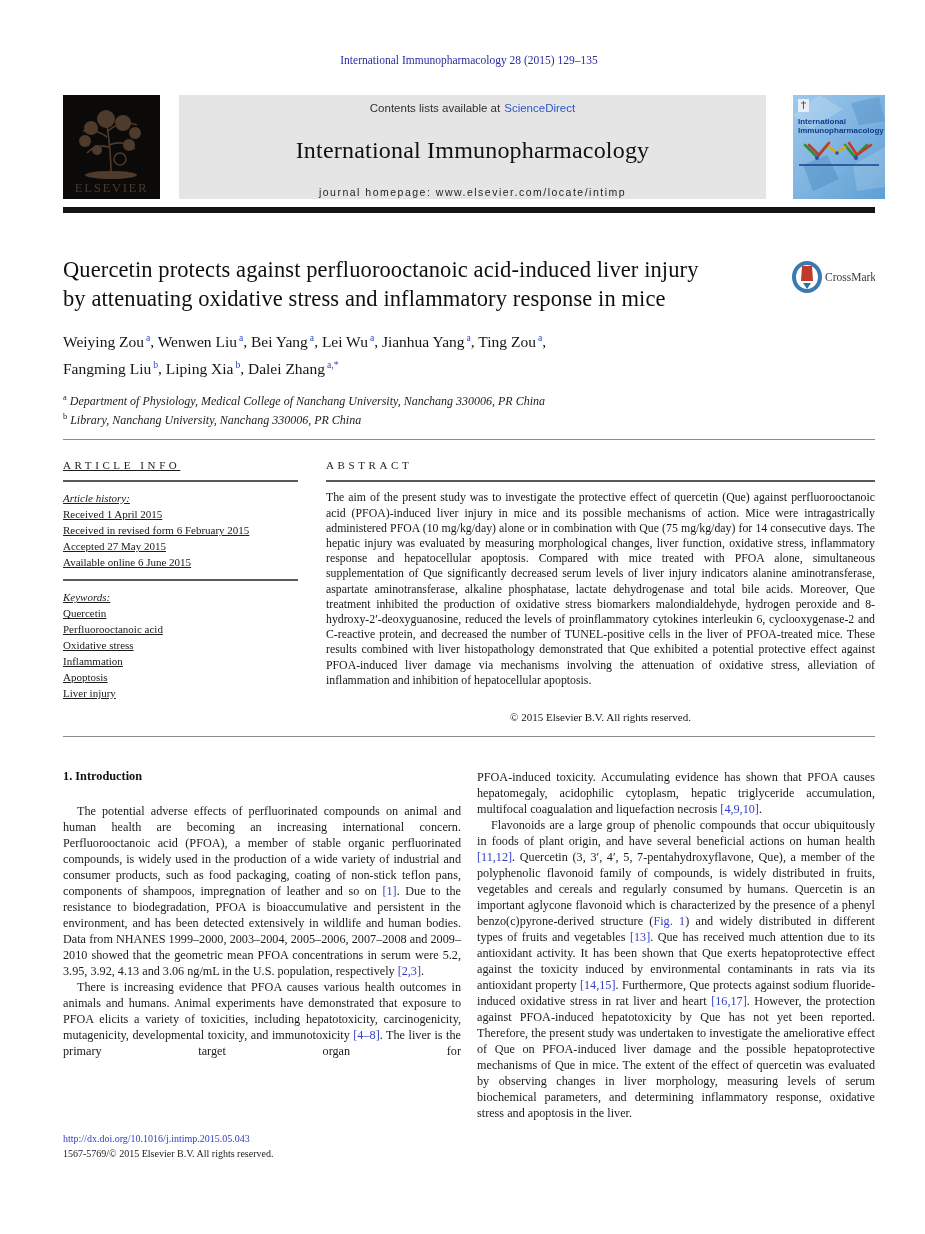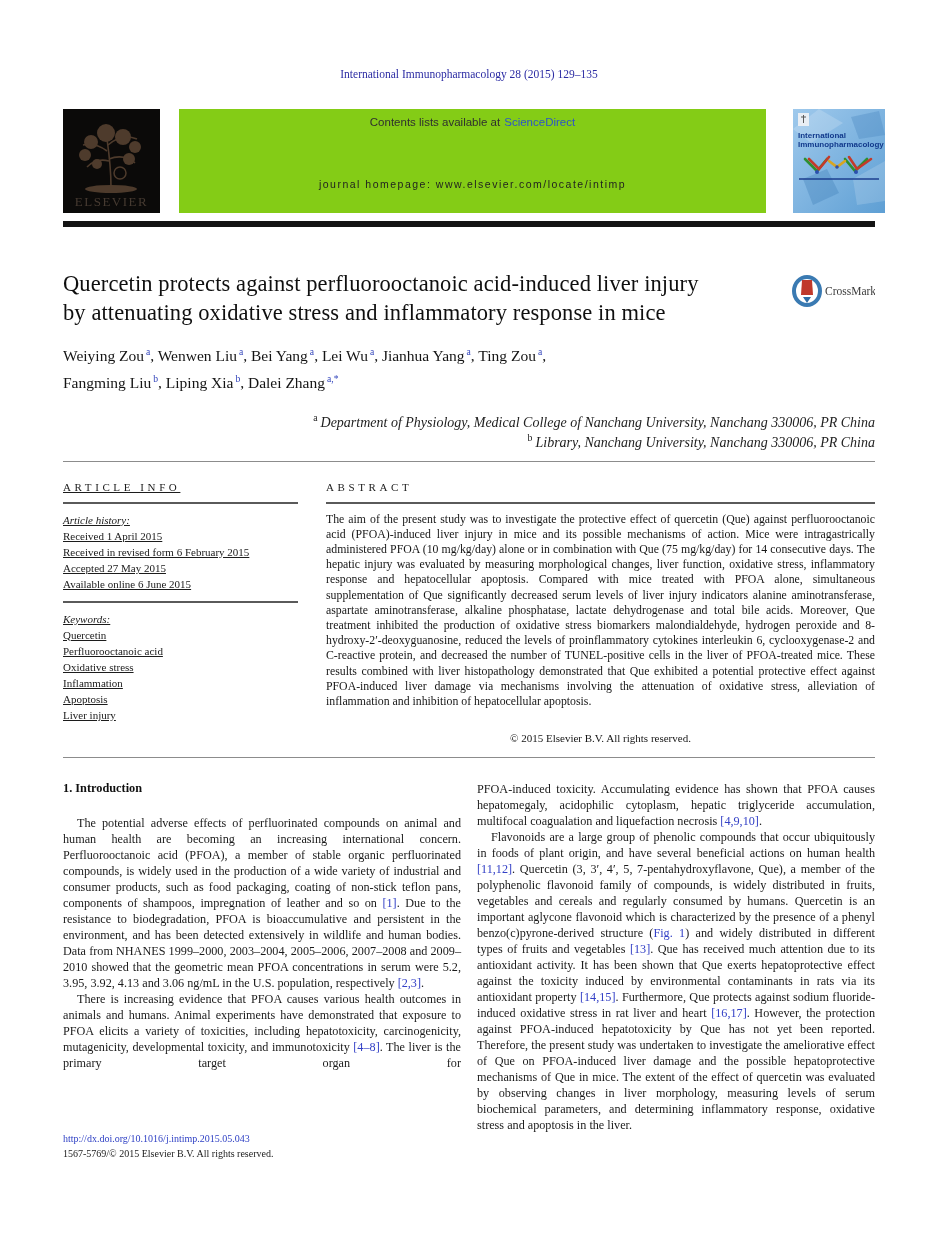--- a/index.html
+++ b/index.html
@@ -2,69 +2,69 @@
 <html><head>
 <meta charset="utf-8">
 <style>
   * { box-sizing: border-box; margin: 0; padding: 0; }
   html, body { background: #ffffff; }
   body { width: 925px; height: 1234px; font-family: "Liberation Serif", serif; color: #1c1c1c; }
   .page { position: relative; width: 925px; height: 1234px; overflow: hidden; background: #fff; }
   .content { margin-left: 63px; margin-right: 50px; } 
 
   
-  .citation-header { padding-top: 68px; text-align: center; font-size: 11.5px; color: #2b2ba3; }
+  .citation-header { padding-top: 54px; text-align: center; font-size: 11.5px; color: #2b2ba3; }
 
   
   .masthead { margin-top: 29px; display: flex; height: 104px; }
   .elsevier-box { width: 97px; height: 104px; background: #eab308; position: relative; flex: 0 0 auto; }
   .elsevier-box svg { display: block; }
-  .mast-center { flex: 1 1 auto; background: #84cc16; margin-left: 19px; margin-right: 27px;
+  .mast-center { flex: 1 1 auto; background: #e5e5e5; margin-left: 19px; margin-right: 27px;
                  display: flex; flex-direction: column; justify-content: space-between;
-                 text-align: center; padding: 7px 4px 23px; }
+                 text-align: center; padding: 7px 4px 1px; }
   .contents-line { font-family: "Liberation Sans", sans-serif; font-size: 11.5px; color: #2f2f2f; }
   .contents-line a { color: #2d55c8; text-decoration: none; margin-left: 4px; }
   .journal-title { font-size: 24px; color: #101010; letter-spacing: 0.2px; }
   .homepage-line { font-family: "Liberation Sans", sans-serif; font-size: 10.5px; letter-spacing: 1.5px; color: #1f1f1f; }
   .homepage-line .url { color: #1f1f1f; text-decoration: none; }
   .cover-box { width: 82px; height: 104px; flex: 0 0 auto; }
 
   .black-bar { height: 6px; background: #141414; margin-top: 8px; }
 
   
   .title-row { display: flex; justify-content: space-between; margin-top: 43px; }
   h1.article-title { font-size: 22.5px; font-weight: normal; line-height: 28.5px; color: #0f0f0f; letter-spacing: 0.1px; }
   .crossmark { flex: 0 0 auto; margin-top: 4px; margin-left: 12px; }
 
   
   .authors { margin-top: 13px; font-size: 15.5px; line-height: 23px; color: #141414; }
   .authors sup { font-size: 62%; vertical-align: super; color: #3244bb; margin-left: 2px; }
 
   
-  .affiliations { margin-top: 16px; font-size: 14px; font-style: italic; line-height: 15px; color: #222; text-align: right; }
+  .affiliations { margin-top: 10px; font-size: 12px; font-style: italic; line-height: 15px; color: #222; }
   .affiliations sup { font-style: normal; font-size: 70%; vertical-align: super; margin-right: 3px; }
 
   .rule-thin { height: 1px; background: #8c8c8c; margin-top: 11px; }
 
   
   .info-abs { display: flex; margin-top: 19px; min-height: 238px; }
   .col-info { width: 235px; flex: 0 0 auto; margin-right: 28px; text-decoration: underline; }
   .col-abs  { flex: 1 1 auto; }
   .sec-head { font-size: 11px; letter-spacing: 3.6px; color: #1c1c1c; }
   .head-rule { height: 2px; background: #5a5a5a; margin-top: 9px; margin-bottom: 8px; }
   .mid-rule  { height: 2px; background: #5a5a5a; margin-top: 9px; margin-bottom: 8px; }
   .info-text { font-size: 11px; line-height: 16px; color: #1a1a1a; }
   .info-text .ilabel { font-style: italic; }
   .abs-text { font-size: 11.8px; line-height: 15.2px; text-align: justify; color: #161616; }
   .abs-copyright { margin-top: 23px; text-align: center; font-size: 11px; color: #161616; }
 
   .full-rule { height: 1px; background: #8c8c8c; margin-top: 13px; }
 
   
-  .body-cols { display: flex; margin-top: 23px; height: 400px; overflow: hidden; font-family: Liberation Serif, serif; }
+  .body-cols { display: flex; margin-top: 32px; height: 400px; overflow: hidden; font-family: Liberation Serif, serif; }
   .bcol { width: 398px; flex: 0 0 auto; }
   .bcol.left { margin-right: 16px; }
   h2.sec-title { font-size: 12.3px; font-weight: bold; color: #101010; margin-bottom: 19px; }
   .para { font-size: 12.2px; line-height: 16px; text-align: justify; color: #1a1a1a; }
   .para.indent { text-indent: 14px; }
   .para.flush-last { text-align-last: justify; }
   a.cite { color: #3340c6; text-decoration: none; }
 
   
   .footnote { position: absolute; left: 63px; top: 1068px; width: 330px; font-size: 10px; line-height: 14.5px; color: #1a1a1a; }
@@ -110,20 +110,21 @@
         </g>
         <circle cx="57" cy="64" r="6" fill="#0b0a09" stroke="#4e3b2c" stroke-width="1.5"></circle>
         <text x="48.5" y="97" text-anchor="middle" font-family="Liberation Serif, serif" font-size="13" letter-spacing="1.5" fill="#463a31">ELSEVIER</text>
       </svg>
     </div>
 
     <div class="mast-center">
       <div class="contents-line">
         <span>Contents lists available at</span><a href="#">ScienceDirect</a>
       </div>
+      <div class="journal-title">International Immunopharmacology</div>
       <div class="homepage-line">
         <span>journal homepage:</span>
         <a href="#" class="url">www.elsevier.com/locate/intimp</a>
       </div>
     </div>
 
     <div class="cover-box">
       <svg width="92" height="104" viewBox="0 0 92 104">
         <defs>
           <linearGradient id="coverbg" x1="0" y1="0" x2="1" y2="1">

